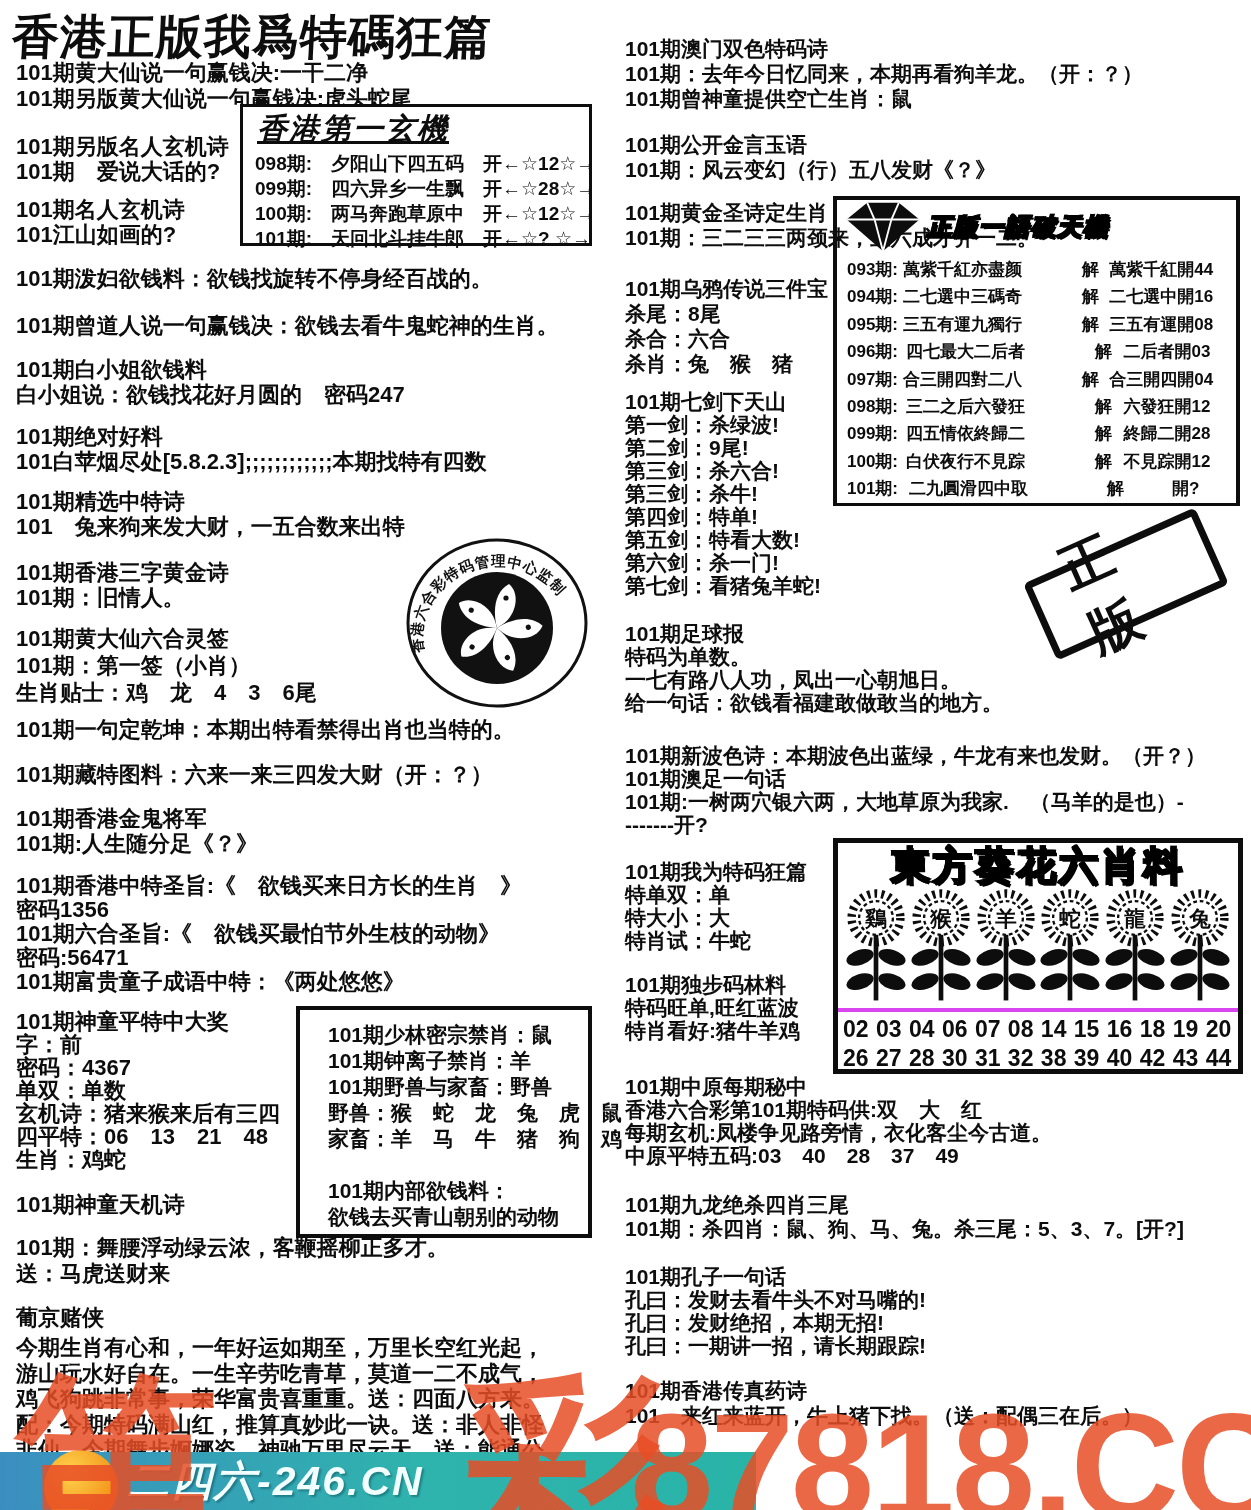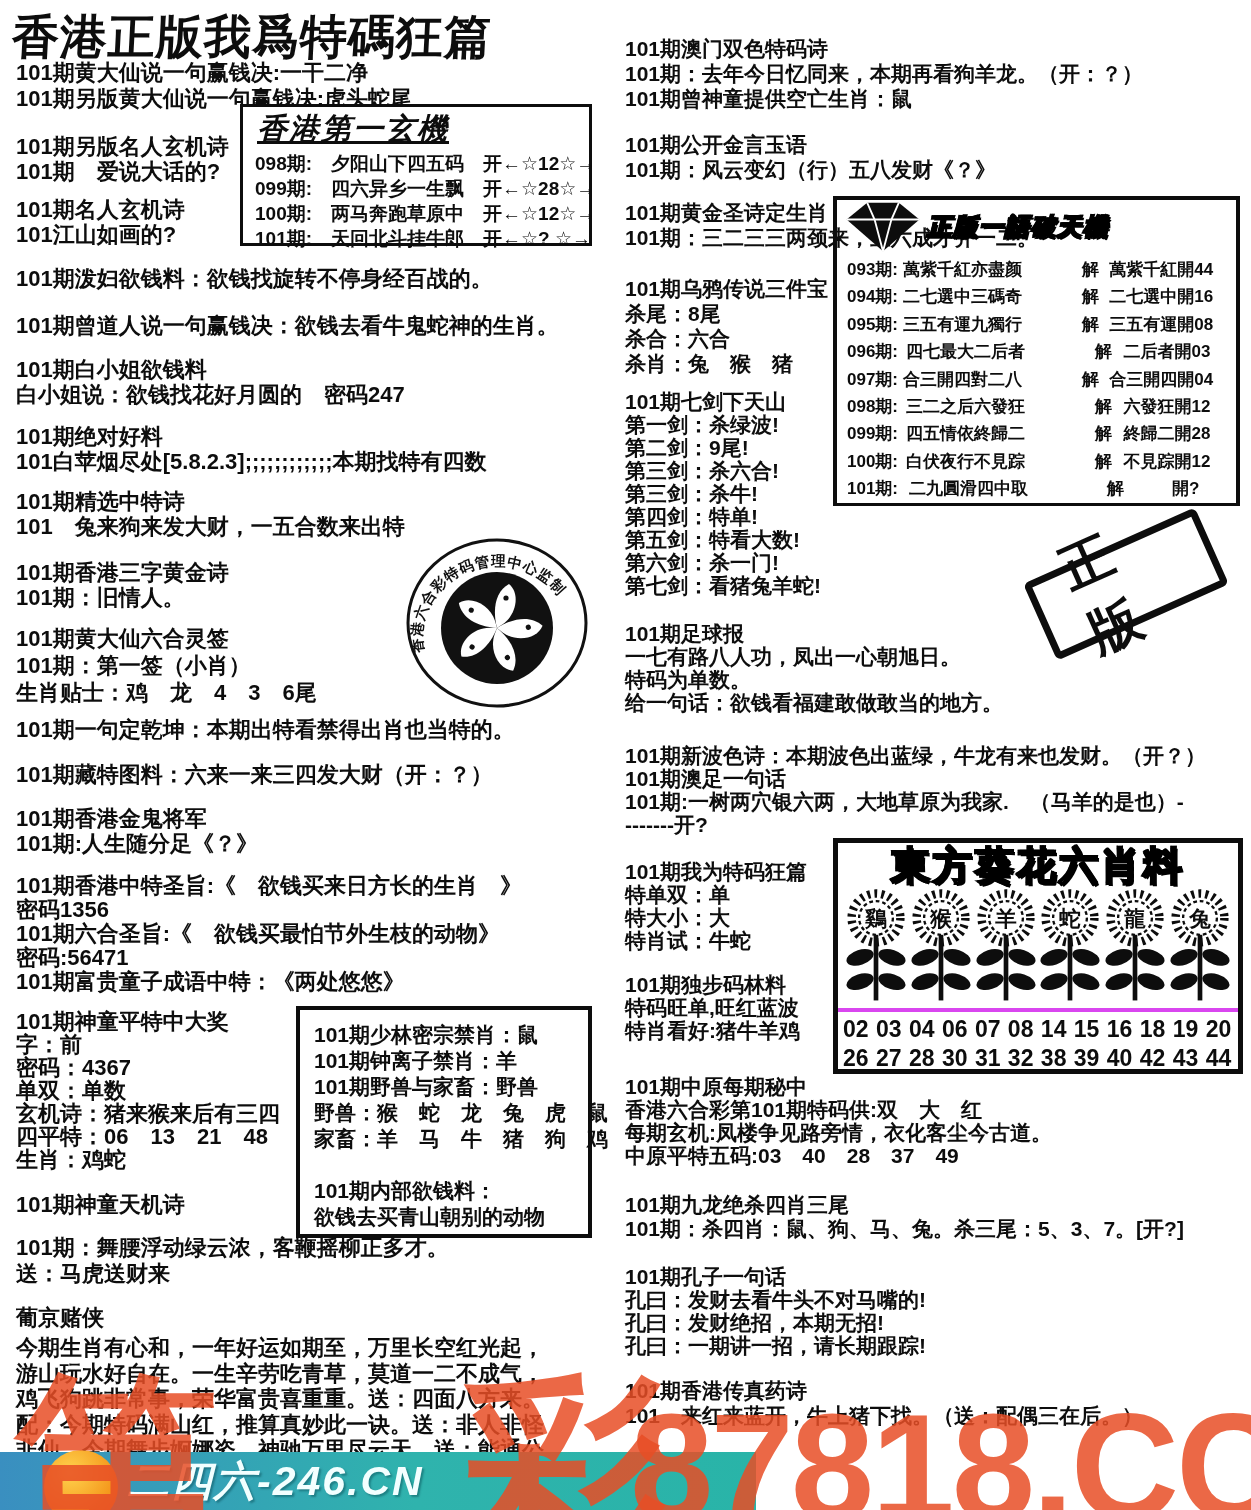--- a/index.html
+++ b/index.html
@@ -28,21 +28,21 @@
             font-style:italic;letter-spacing:2px;white-space:pre;}
   .pt-rows{background:#fff;padding-top:2px;}
   .pt-row{display:flex;padding:0 10px;font-family:"Liberation Serif","DejaVu Serif",serif;
           font-size:17px;font-weight:bold;line-height:27.4px;white-space:pre;}
   .pt-no{width:62px;font-family:"Liberation Sans",sans-serif;}
   .pt-poem{width:198px;}
   .pt-jie{width:30px;}
   .pt-ans{flex:1;}
   .pt-open{width:54px;font-family:"Liberation Sans",sans-serif;}
   
-  #box-shaolin{left:296px;top:1006px;width:296px;height:232px;padding:12px 0 0 14px;}
+  #box-shaolin{left:296px;top:1006px;width:296px;height:232px;padding:12px 0 0 28px;}
   .sl-ln{font-size:21px;font-weight:bold;line-height:26px;min-height:26px;white-space:pre;}
   
   #box-kuihua{left:833px;top:838px;width:410px;height:236px;border-width:5px;}
   .kh-title{text-align:center;font-size:39px;font-weight:900;line-height:45px;letter-spacing:3px;}
   .kh-flowers{display:flex;justify-content:space-between;padding:0 8px;height:120px;}
   .kh-numbers{border-top:4px solid #d946ef;padding:3px 2px 0 5px;}
   .numrow{font-size:23px;font-weight:900;line-height:29px;word-spacing:1px;white-space:pre;}
   
   #stamp{position:absolute;left:1032px;top:542px;width:188px;height:84px;border:7px solid #0d0d0d;
          border-radius:6px;transform:rotate(-24deg);display:flex;align-items:center;justify-content:center;
@@ -90,21 +90,21 @@
   <div class="blk left-blk" style="top:1192px"><div class="ln">101期神童天机诗</div></div>
   <div class="blk left-blk" style="top:1235px;line-height:26px"><div class="ln">101期：舞腰浮动绿云浓，客鞭摇柳正多才。</div><div class="ln">送：马虎送财来</div></div>
   <div class="blk left-blk" style="top:1305px"><div class="ln">葡京赌侠</div></div>
   <div class="blk left-blk" style="top:1335px;line-height:25.5px"><div class="ln">今期生肖有心和，一年好运如期至，万里长空红光起，</div><div class="ln">游山玩水好自在。一生辛劳吃青草，莫道一二不成气，</div><div class="ln">鸡飞狗跳非常事，荣华富贵喜重重。送：四面八方来。</div><div class="ln">配：今期特码满山红，推算真妙此一诀。送：非人非怪</div><div class="ln">非仙。今期舞步婀娜姿，神驰万里尽云天。送：能通公</div></div>
 
   <div class="blk mid-blk lh25" style="top:36px"><div class="ln">101期澳门双色特码诗</div><div class="ln">101期：去年今日忆同来，本期再看狗羊龙。（开：？）</div><div class="ln">101期曾神童提供空亡生肖：鼠</div></div>
   <div class="blk mid-blk lh25" style="top:132px"><div class="ln">101期公开金言玉语</div><div class="ln">101期：风云变幻（行）五八发财《？》</div></div>
   <div class="blk mid-blk lh25" style="top:200px"><div class="ln">101期黄金圣诗定生肖</div><div class="ln">101期：三二三三两颈来，三六成才齐一二。</div></div>
   <div class="blk mid-blk lh25" style="top:276px"><div class="ln">101期乌鸦传说三件宝</div><div class="ln">杀尾：8尾</div><div class="ln">杀合：六合</div><div class="ln">杀肖：兔　猴　猪</div></div>
   <div class="blk mid-blk" style="top:390px"><div class="ln">101期七剑下天山</div><div class="ln">第一剑：杀绿波!</div><div class="ln">第二剑：9尾!</div><div class="ln">第三剑：杀六合!</div><div class="ln">第三剑：杀牛!</div><div class="ln">第四剑：特单!</div><div class="ln">第五剑：特看大数!</div><div class="ln">第六剑：杀一门!</div><div class="ln">第七剑：看猪兔羊蛇!</div></div>
-  <div class="blk mid-blk" style="top:622px"><div class="ln">101期足球报</div><div class="ln">一七有路八人功，凤出一心朝旭日。</div><div class="ln">特码为单数。</div><div class="ln">给一句话：欲钱看福建敢做敢当的地方。</div></div>
+  <div class="blk mid-blk" style="top:622px"><div class="ln">101期足球报</div><div class="ln">特码为单数。</div><div class="ln">一七有路八人功，凤出一心朝旭日。</div><div class="ln">给一句话：欲钱看福建敢做敢当的地方。</div></div>
   <div class="blk mid-blk" style="top:744px"><div class="ln">101期新波色诗：本期波色出蓝绿，牛龙有来也发财。（开？）</div><div class="ln">101期澳足一句话</div><div class="ln">101期:一树两穴银六两，大地草原为我家.　（马羊的是也）-</div><div class="ln">-------开?</div></div>
   <div class="blk mid-blk" style="top:860px"><div class="ln">101期我为特码狂篇</div><div class="ln">特单双：单</div><div class="ln">特大小：大</div><div class="ln">特肖试：牛蛇</div></div>
   <div class="blk mid-blk" style="top:973px"><div class="ln">101期独步码林料</div><div class="ln">特码旺单,旺红蓝波</div><div class="ln">特肖看好:猪牛羊鸡</div></div>
   <div class="blk mid-blk" style="top:1075px"><div class="ln">101期中原每期秘中</div><div class="ln">香港六合彩第101期特码供:双　大　红</div><div class="ln">每期玄机:凤楼争见路旁情，衣化客尘今古道。</div><div class="ln">中原平特五码:03　40　28　37　49</div></div>
   <div class="blk mid-blk" style="top:1193px;line-height:24px"><div class="ln">101期九龙绝杀四肖三尾</div><div class="ln">101期：杀四肖：鼠、狗、马、兔。杀三尾：5、3、7。[开?]</div></div>
   <div class="blk mid-blk" style="top:1265px"><div class="ln">101期孔子一句话</div><div class="ln">孔曰：发财去看牛头不对马嘴的!</div><div class="ln">孔曰：发财绝招，本期无招!</div><div class="ln">孔曰：一期讲一招，请长期跟踪!</div></div>
   <div class="blk mid-blk lh25" style="top:1378px"><div class="ln">101期香港传真药诗</div><div class="ln">101　来红来蓝开，牛上猪下找。（送：配偶三在后。）</div></div>
 
   <div id="box-xuanji" class="box">
     <div class="xz-title">香港第一玄機</div>

